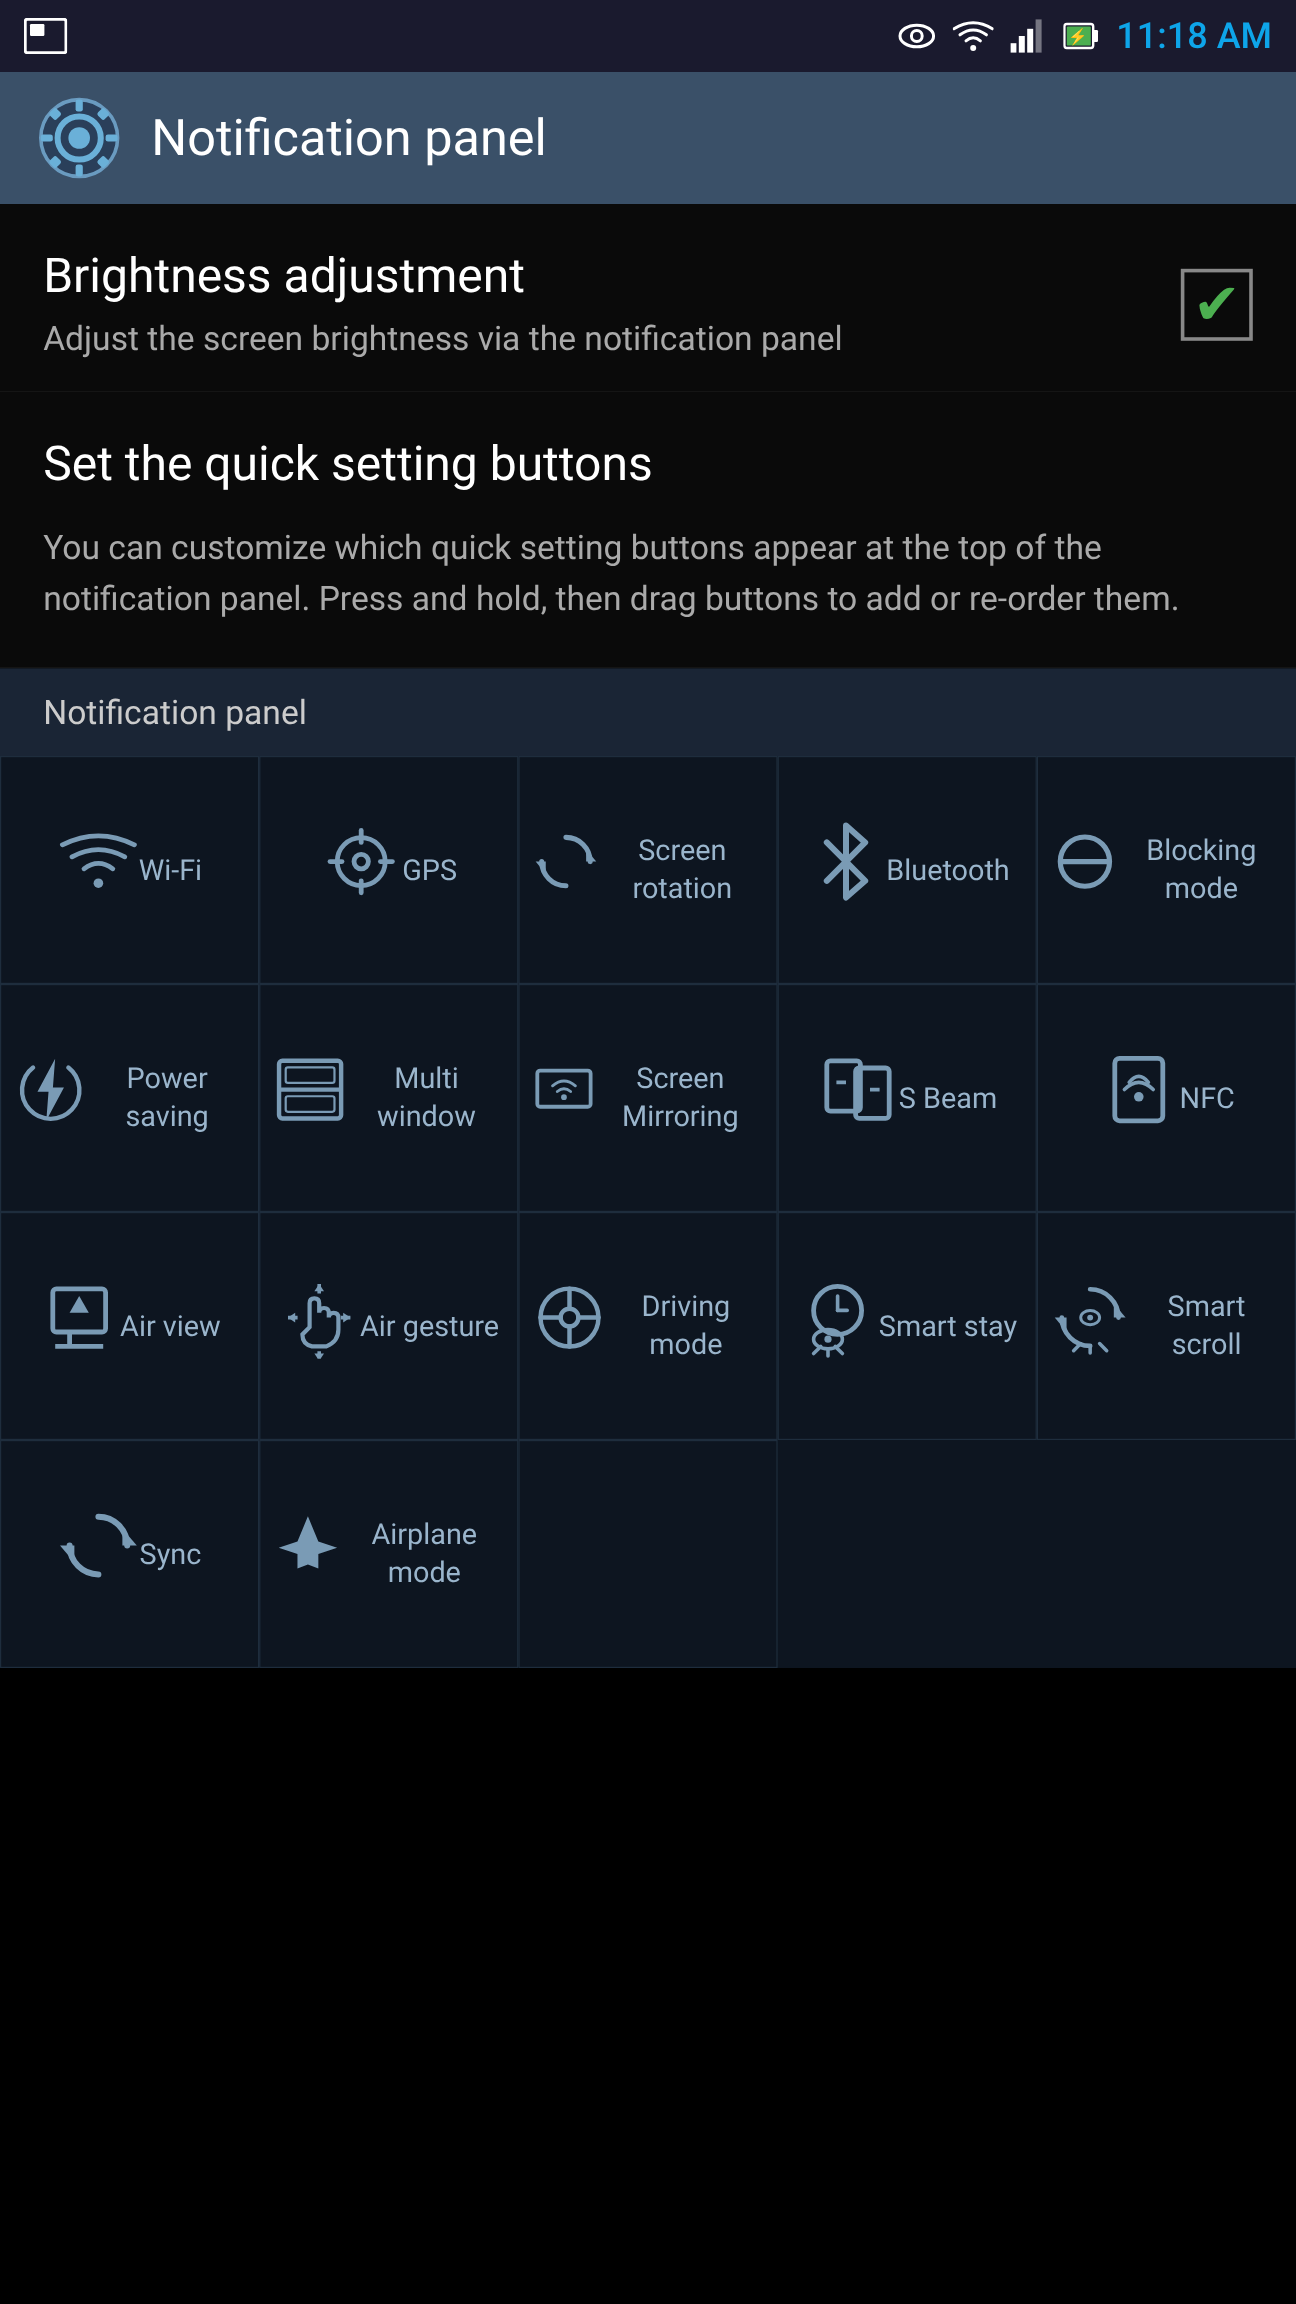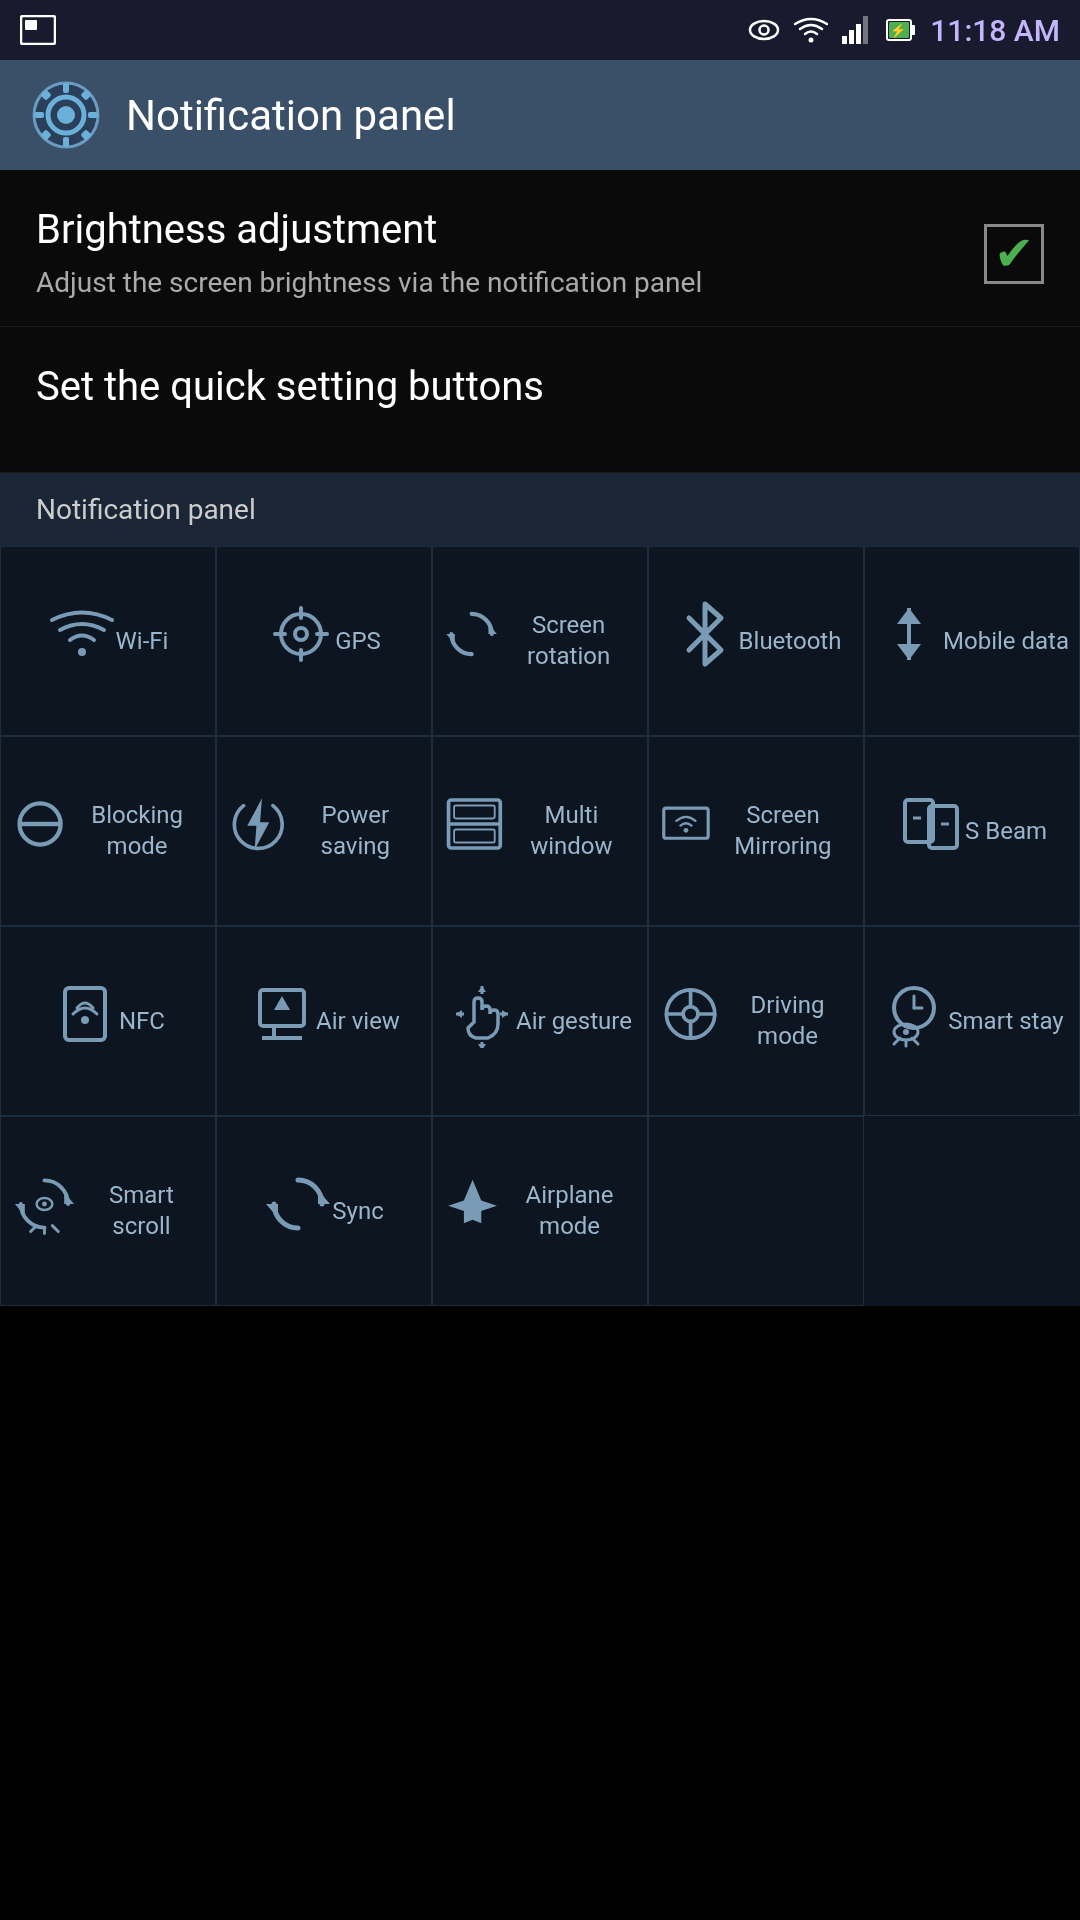--- a/index.html
+++ b/index.html
@@ -29,21 +29,21 @@
     .status-bar-right {
       display: flex;
       align-items: center;
       gap: 14px;
       font-size: 28px;
       font-weight: 500;
     }
     .time {
       font-size: 30px;
       font-weight: 500;
-      color: #c4b5fd;
+      color: #0ea5e9;
     }
 
     
     .header {
       background: #3a5068;
       height: 110px;
       display: flex;
       align-items: center;
       padding: 0 30px;
       gap: 24px;
@@ -219,20 +219,21 @@
     <div class="brightness-title">Brightness adjustment</div>
     <div class="brightness-subtitle">Adjust the screen brightness via the notification panel</div>
   </div>
   <div class="checkbox">
     <span class="checkmark">✔</span>
   </div>
 </div>
 
 <div class="quick-settings-section">
   <div class="quick-settings-title">Set the quick setting buttons</div>
+  <div class="quick-settings-description">You can customize which quick setting buttons appear at the top of the notification panel. Press and hold, then drag buttons to add or re-order them.</div>
 </div>
 
 <div class="panel-label">Notification panel</div>
 
 <div class="grid">
 
   <div class="grid-item">
     <svg class="icon-svg" viewBox="0 0 68 68">
       <path d="M34 52 L34 52" stroke="#7a9bb5" stroke-width="5" stroke-linecap="round"></path>
       <circle cx="34" cy="52" r="4" fill="#7a9bb5"></circle>
@@ -267,29 +268,20 @@
 rotation</span>
   </div>
 
   <div class="grid-item">
     <svg class="icon-svg" viewBox="0 0 68 68">
       <polyline points="18,18 50,50 34,64 34,4 50,18 18,50" fill="none" stroke="#7a9bb5" stroke-width="5" stroke-linecap="round" stroke-linejoin="round"></polyline>
     </svg>
     <span class="grid-label">Bluetooth</span>
   </div>
 
-  <div class="grid-item">
-    <svg class="icon-svg" viewBox="0 0 68 68">
-      <polygon points="34,8 46,24 22,24" fill="#7a9bb5"></polygon>
-      <polygon points="34,60 46,44 22,44" fill="#7a9bb5"></polygon>
-      <line x1="34" y1="8" x2="34" y2="60" stroke="#7a9bb5" stroke-width="4"></line>
-    </svg>
-    <span class="grid-label">Mobile
-data</span>
-  </div>
 
   <div class="grid-item">
     <svg class="icon-svg" viewBox="0 0 68 68">
       <circle cx="34" cy="34" r="24" fill="none" stroke="#7a9bb5" stroke-width="5"></circle>
       <line x1="10" y1="34" x2="58" y2="34" stroke="#7a9bb5" stroke-width="5"></line>
     </svg>
     <span class="grid-label">Blocking
 mode</span>
   </div>
 

